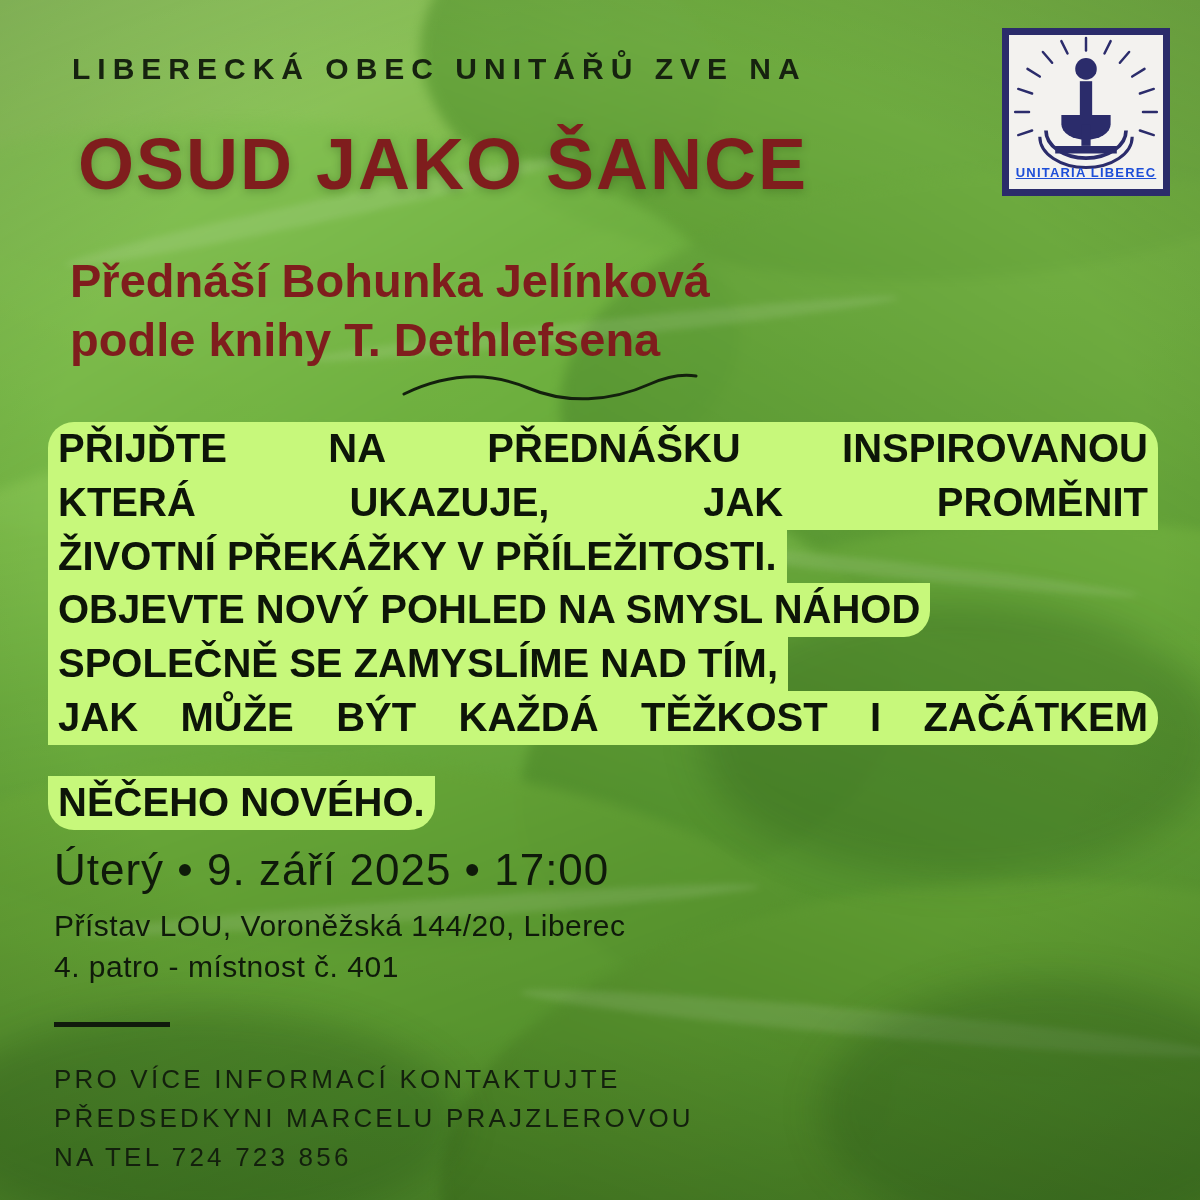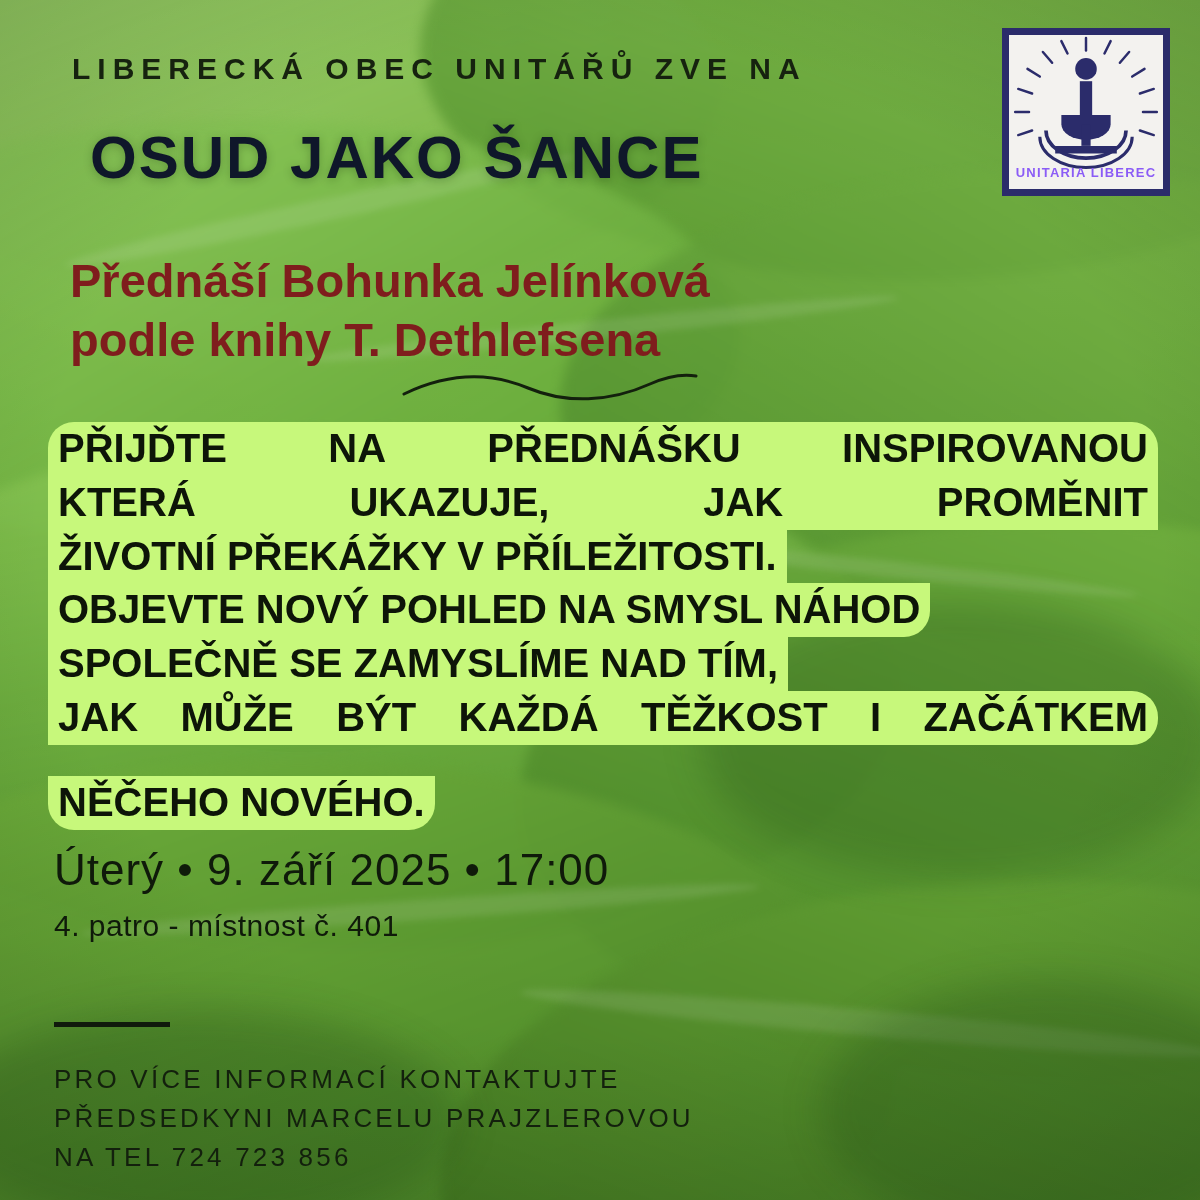--- a/index.html
+++ b/index.html
@@ -84,27 +84,27 @@
     top: 52px;
     font-size: 30px;
     font-weight: 700;
     letter-spacing: 7px;
     color: #16220f;
     white-space: nowrap;
   }
 
   .headline {
     position: absolute;
-    left: 90px;
+    left: 78px;
     top: 128px;
-    font-size: 60px;
+    font-size: 72px;
     line-height: 1;
     font-weight: 700;
     letter-spacing: 2px;
-    color: #0f172a;
+    color: #7f1d1d;
     text-shadow: 0 2px 10px rgba(20,50,10,0.28);
     white-space: nowrap;
   }
 
   .subhead {
     position: absolute;
     left: 70px;
     top: 252px;
     font-size: 47px;
     line-height: 1.25;
@@ -206,21 +206,22 @@
   .logo svg { display: block; width: 100%; height: 100%; }
   .logo .logo-text {
     position: absolute;
     left: 0;
     right: 0;
     bottom: 9px;
     text-align: center;
     font-size: 13px;
     letter-spacing: 1.2px;
     font-weight: 700;
-    color: #8b5cf6;
+    color: #1d4ed8;
+    text-decoration: underline;
   }
 </style>
 </head>
 <body>
 
 <div id="poster">
 
   <div class="bg-base">
     <div class="hill h1"></div>
     <div class="hill h2"></div>
@@ -283,20 +284,21 @@
             <span>I</span>
             <span>ZAČÁTKEM</span>
           </span>
         <span class="ln round-bl round-br">NĚČEHO NOVÉHO.</span>
       </p>
     </div>
 
     <div class="when">Úterý • 9. září 2025 • 17:00</div>
 
     <div class="where">
+      <div>Přístav LOU, Voroněžská 144/20, Liberec</div>
       <div>4. patro - místnost č. 401</div>
     </div>
 
     <div class="rule"></div>
 
     <div class="contact">
       <div>PRO VÍCE INFORMACÍ KONTAKTUJTE</div>
       <div>PŘEDSEDKYNI MARCELU PRAJZLEROVOU</div>
       <div>NA TEL 724 723 856</div>
     </div>

